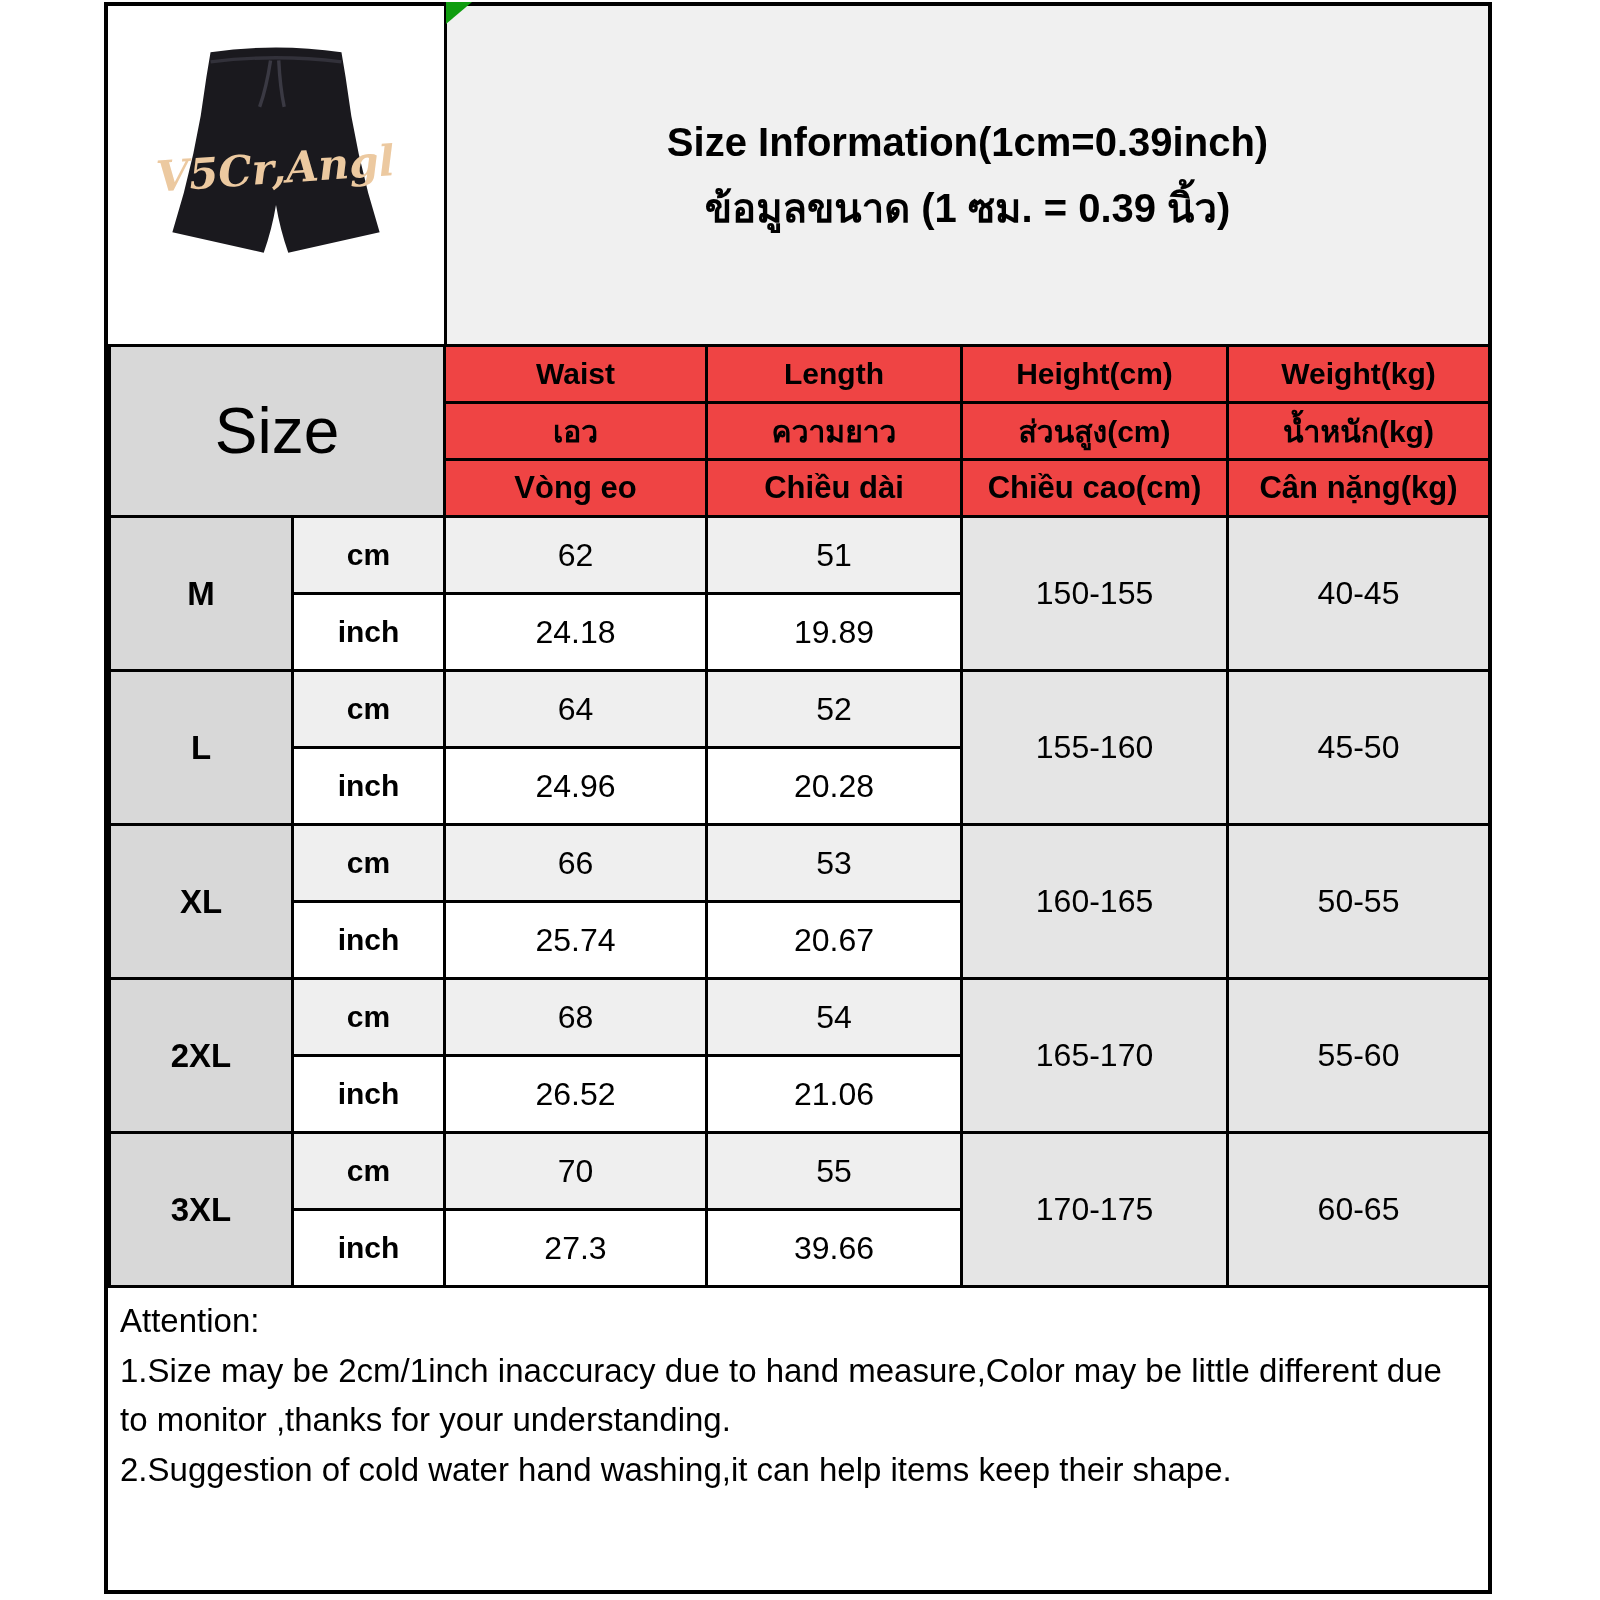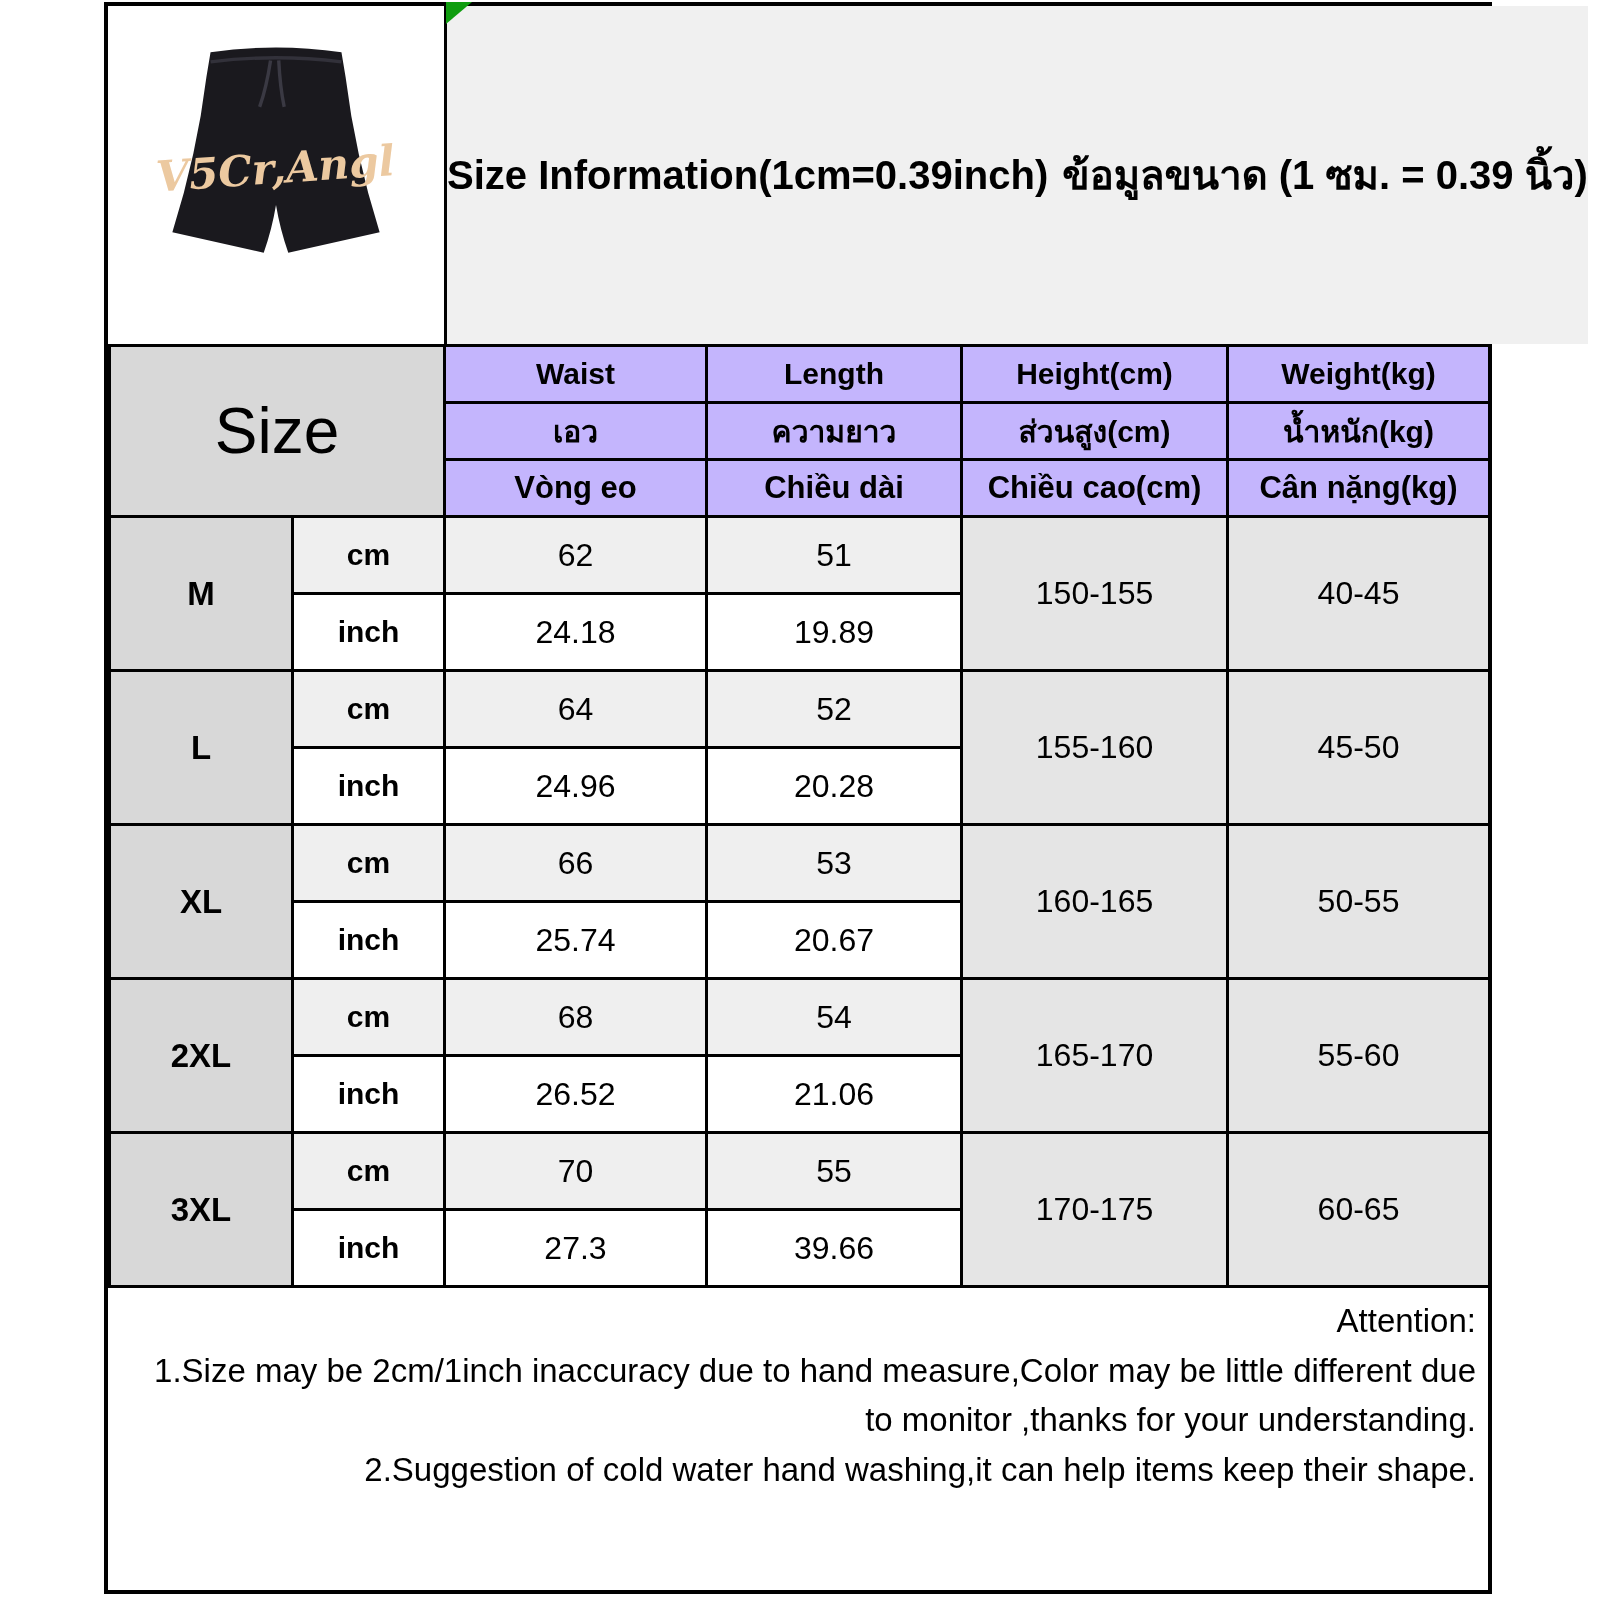--- a/index.html
+++ b/index.html
@@ -43,21 +43,21 @@
     display: flex;
     align-items: center;
     justify-content: center;
   }
   .title-cell {
     position: relative;
     flex: 1;
     background: #f0f0f0;
     border-left: 3px solid #000000;
     display: flex;
-    flex-direction: row;
+    flex-direction: column;
     align-items: center;
     justify-content: center;
     gap: 14px;
   }
   .corner-flag {
     position: absolute;
     left: -1px;
     top: -4px;
     width: 26px;
     height: 22px;
@@ -81,21 +81,21 @@
   .size-table td {
     border: 3px solid #000000;
     text-align: center;
     vertical-align: middle;
     padding: 0;
     overflow: hidden;
   }
   tr.hdr-row { height: 57px; }
   tr.data-row { height: 77px; }
   td.hdr {
-    background: #c4b5fd;
+    background: #ef4444;
     font-weight: bold;
     font-size: 30px;
   }
   td.hdr-vi { font-size: 31px; }
   td.size-big {
     background: #d8d8d8;
     font-weight: normal;
     font-size: 64px;
   }
   td.size-label {
@@ -112,21 +112,21 @@
   td.row-inch { background: #ffffff; }
   td.merged { background: #e5e5e5; }
   
   .attention-section {
     flex: 1;
     background: #ffffff;
     padding: 8px 12px 0 12px;
     box-sizing: border-box;
     font-size: 33px;
     line-height: 1.5;
-    text-align: right;
+    text-align: left;
   }
   .attention-section div { margin: 0; }
   
   .shorts-svg { display: block; }
 </style>
 </head>
 <body>
 
 <div class="canvas">
   <div class="sheet">

